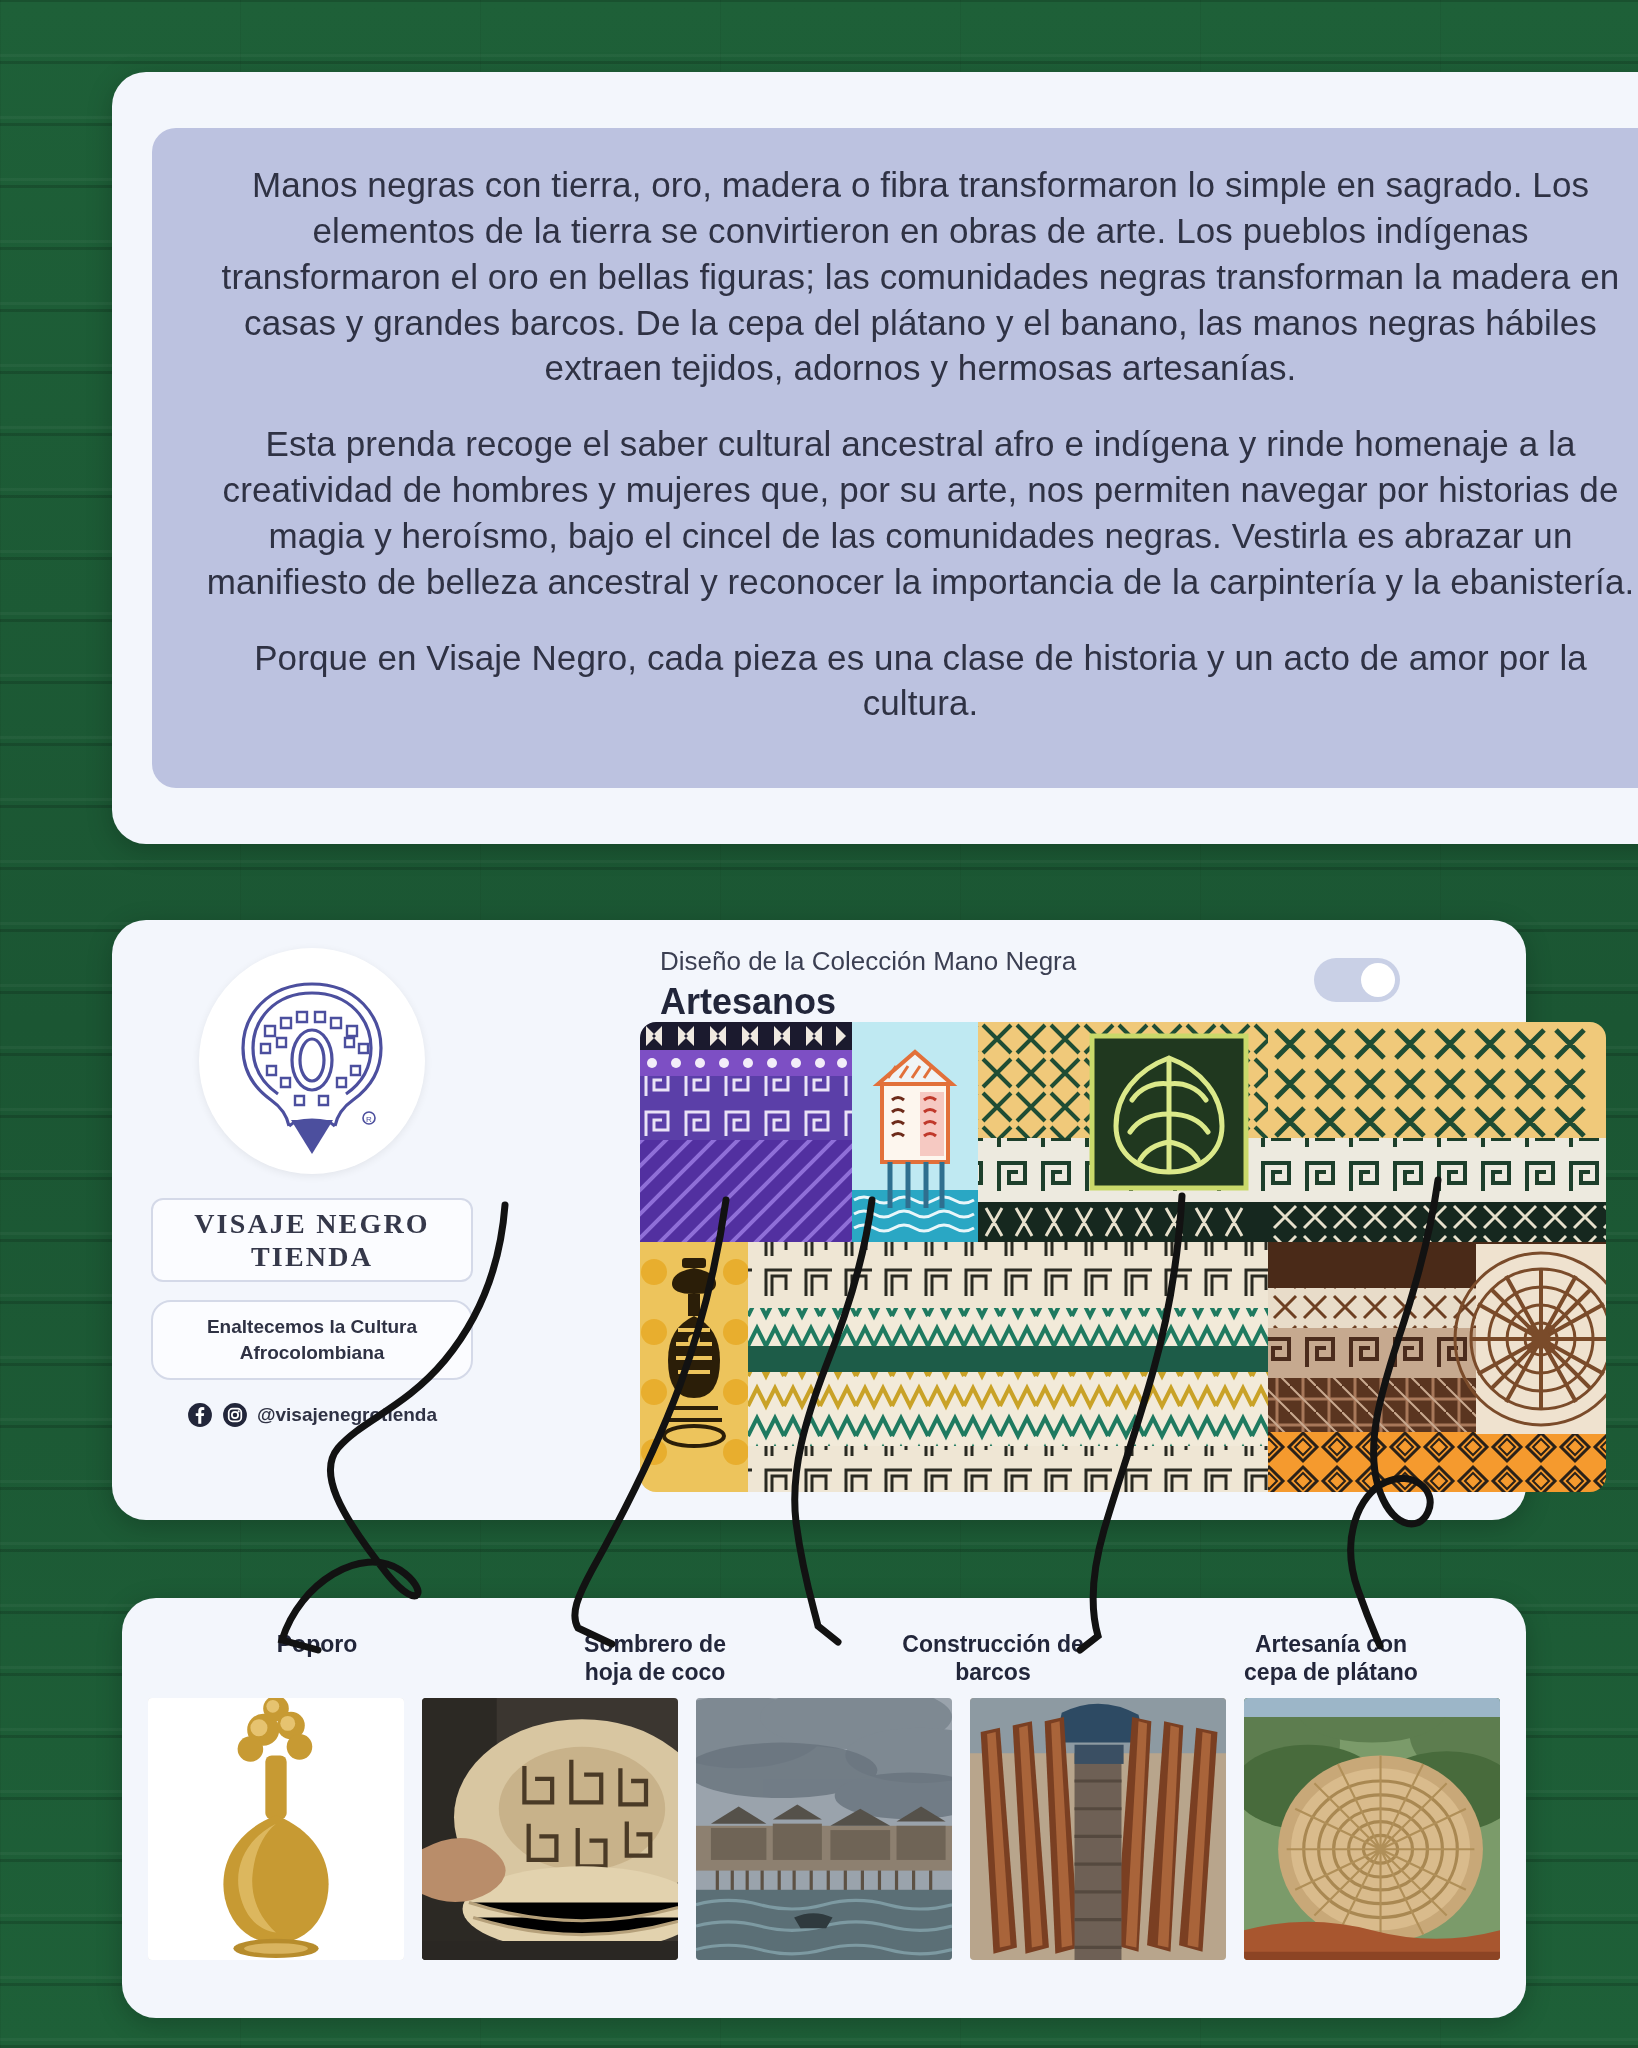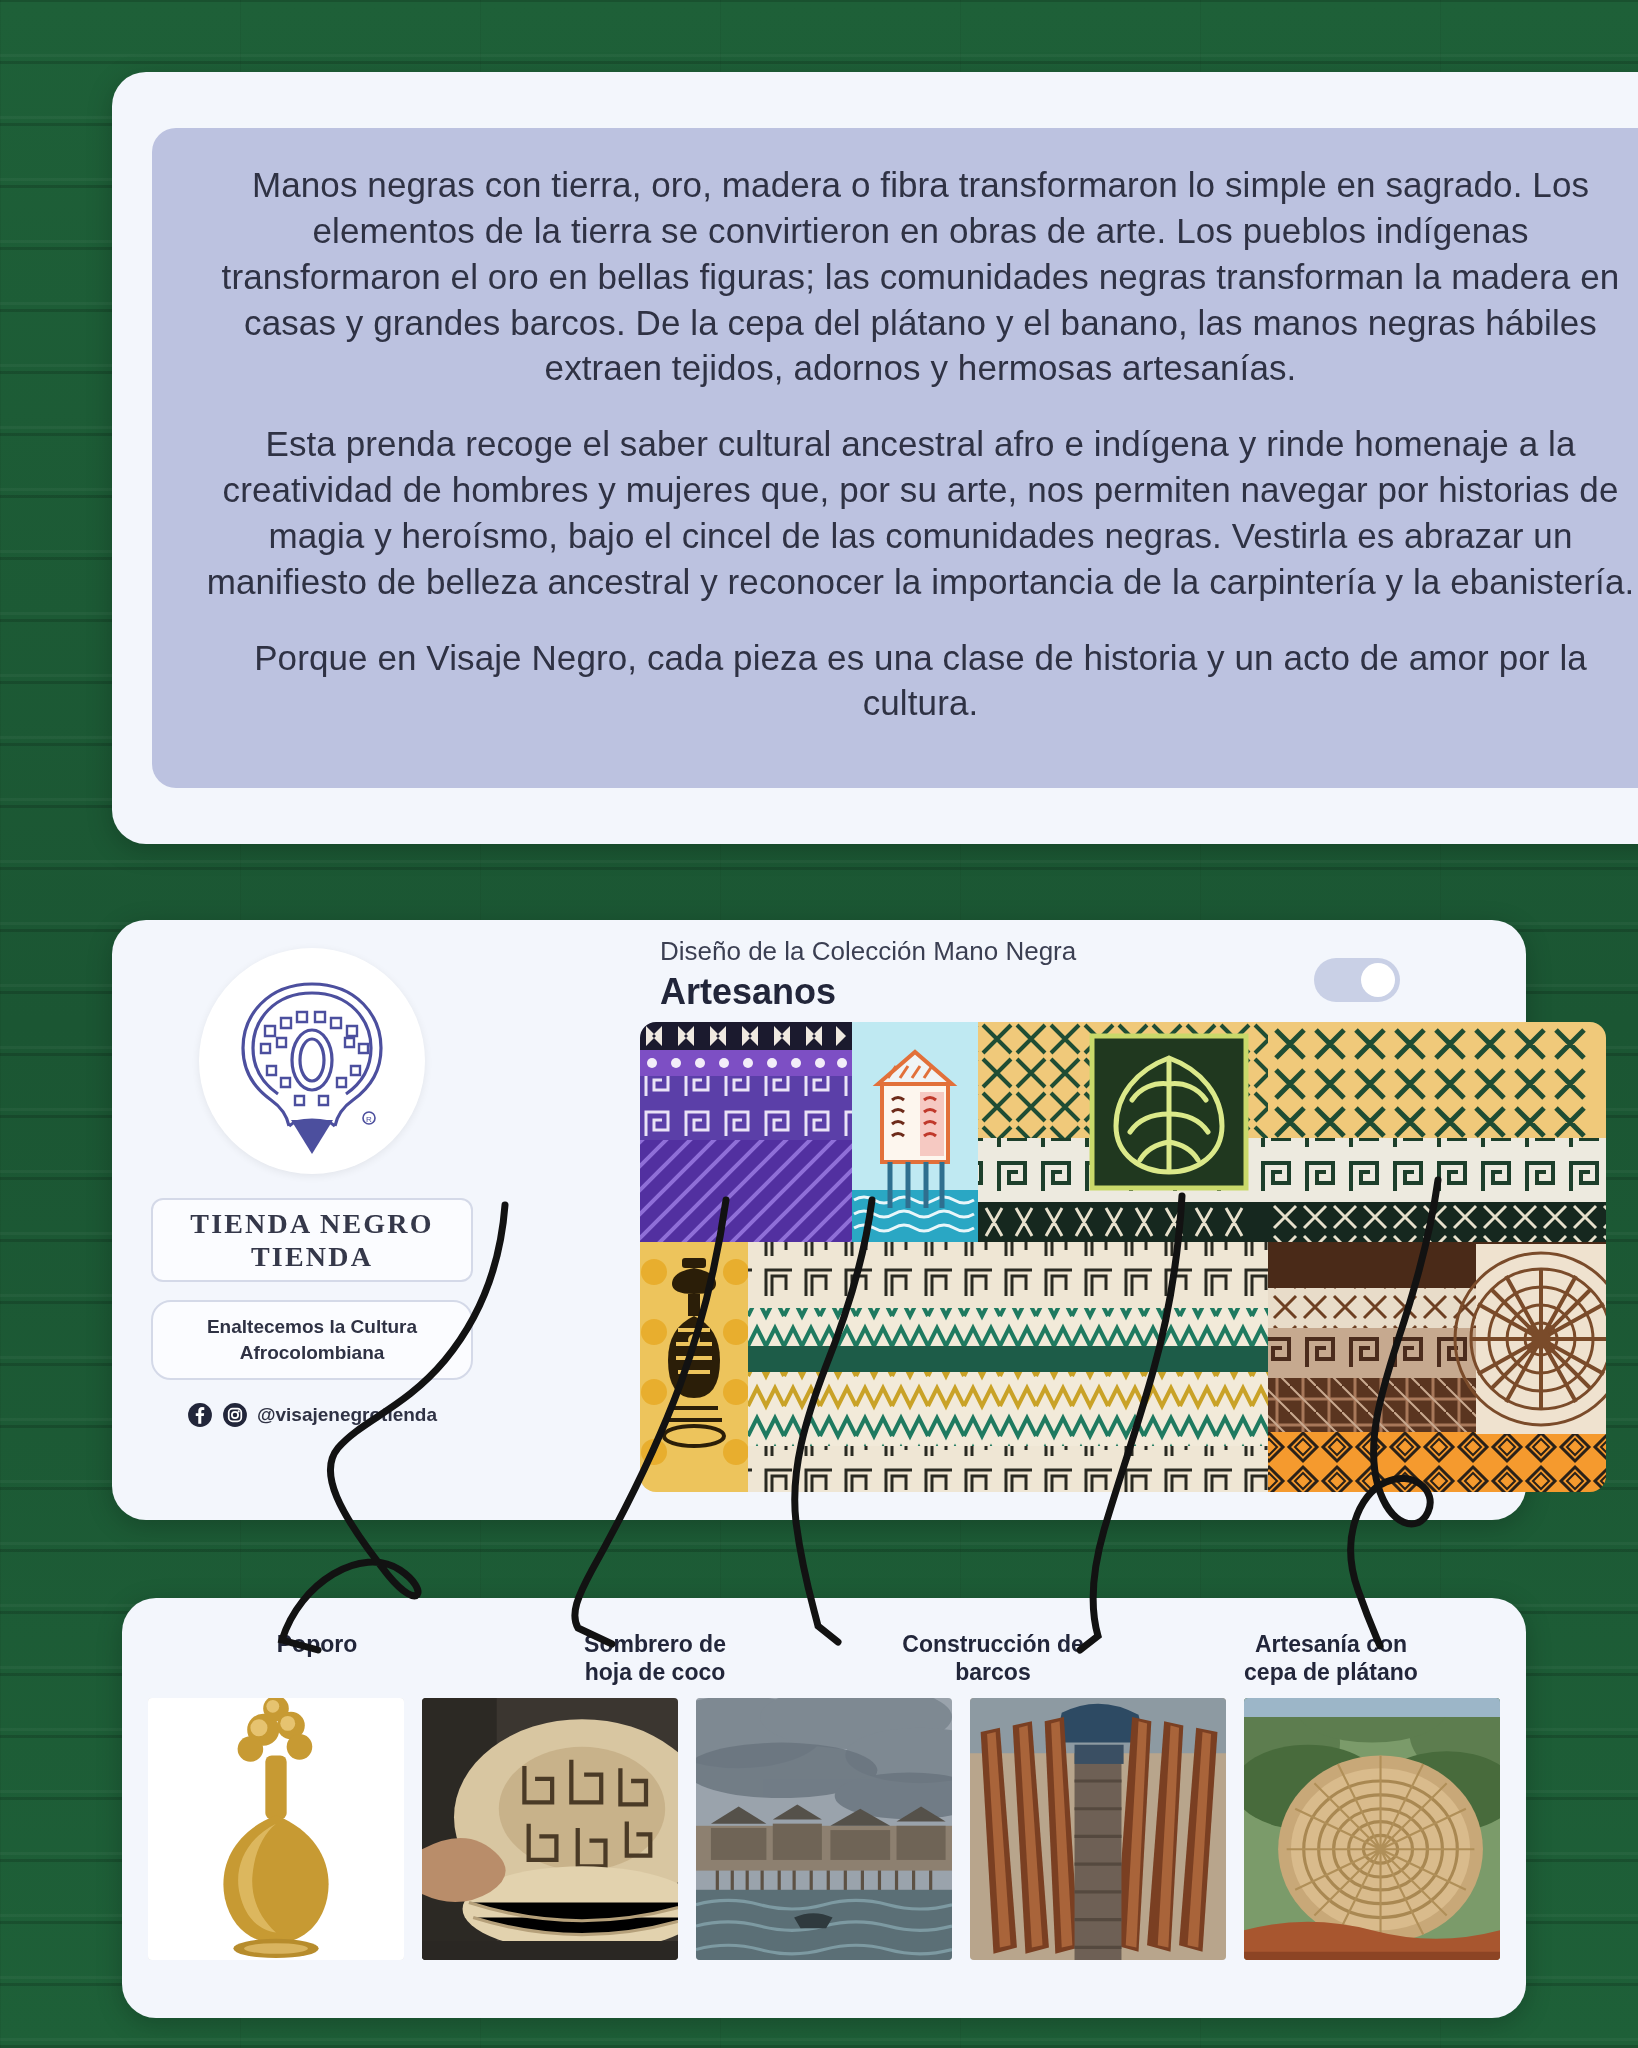--- a/index.html
+++ b/index.html
@@ -91,21 +91,21 @@
     display:flex; flex-direction:column; align-items:center; justify-content:center;
     color:#2f3244; font-size:19px; font-weight:700; line-height:1.35; text-align:center;
   }
   #social-row {
     margin-top:22px; display:flex; align-items:center; gap:9px;
     color:#2f3244; font-size:19px; font-weight:600;
   }
   .soc-ic { width:26px; height:26px; display:block; }
 
   #design-head {
-    position:absolute; left:548px; top:16px; width:760px;
+    position:absolute; left:548px; top:26px; width:760px;
   }
   #design-kicker { color:#3b3f52; font-size:26px; }
   #design-title { color:#22263a; font-size:36px; font-weight:700; margin-top:4px; }
 
   #toggle {
     position:absolute; right:126px; top:38px;
     width:86px; height:44px; border-radius:22px; background:#c9d0e6;
     display:flex; align-items:center; justify-content:flex-end; padding:0 5px;
   }
   #toggle .knob { width:34px; height:34px; border-radius:50%; background:#fff; }
@@ -174,21 +174,21 @@
             <path d="M48 98 h9 v9 h-9 z M62 110 h9 v9 h-9 z M118 110 h9 v9 h-9 z M132 98 h9 v9 h-9 z"></path>
             <path d="M76 128 h9 v9 h-9 z M100 128 h9 v9 h-9 z"></path>
           </g>
           <path d="M72 152 L93 186 L114 152 Z" fill="#4c4f9e"></path>
           <circle cx="150" cy="150" r="6" fill="none" stroke="#4c4f9e" stroke-width="1.6"></circle>
           <text x="150" y="154" font-size="8" text-anchor="middle" fill="#4c4f9e">R</text>
         </svg>
       </div>
 
       <div id="brand-name">
-        <span>TIENDA NEGRO</span>
+        <span>VISAJE NEGRO</span>
         <span>TIENDA</span>
       </div>
 
       <div id="brand-tag">
         <span>Enaltecemos la Cultura</span>
         <span>Afrocolombiana</span>
       </div>
 
       <div id="social-row">
         <svg class="soc-ic" viewBox="0 0 24 24">

